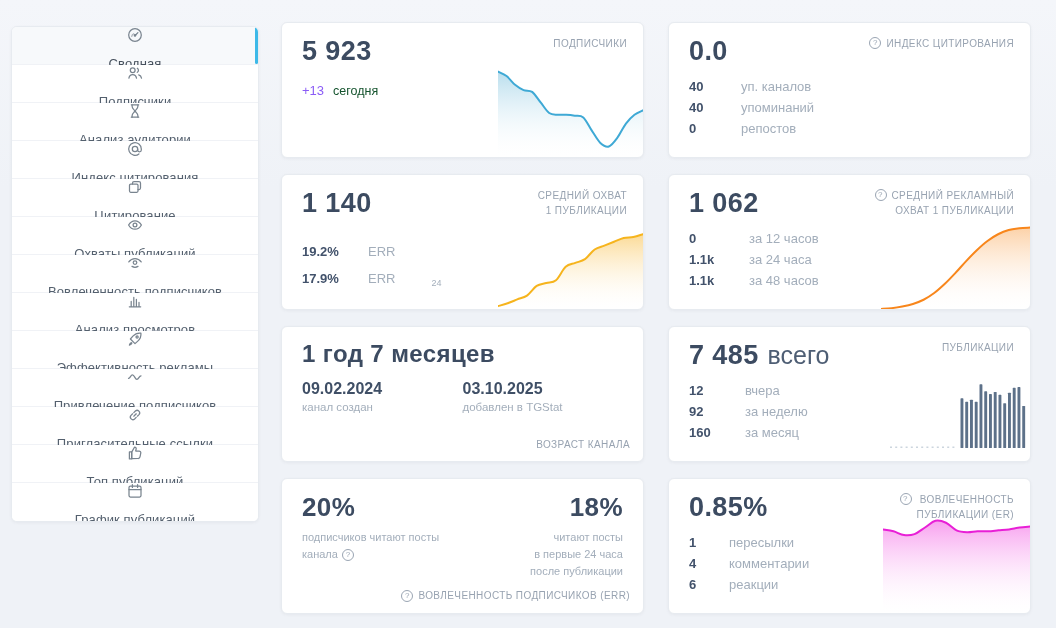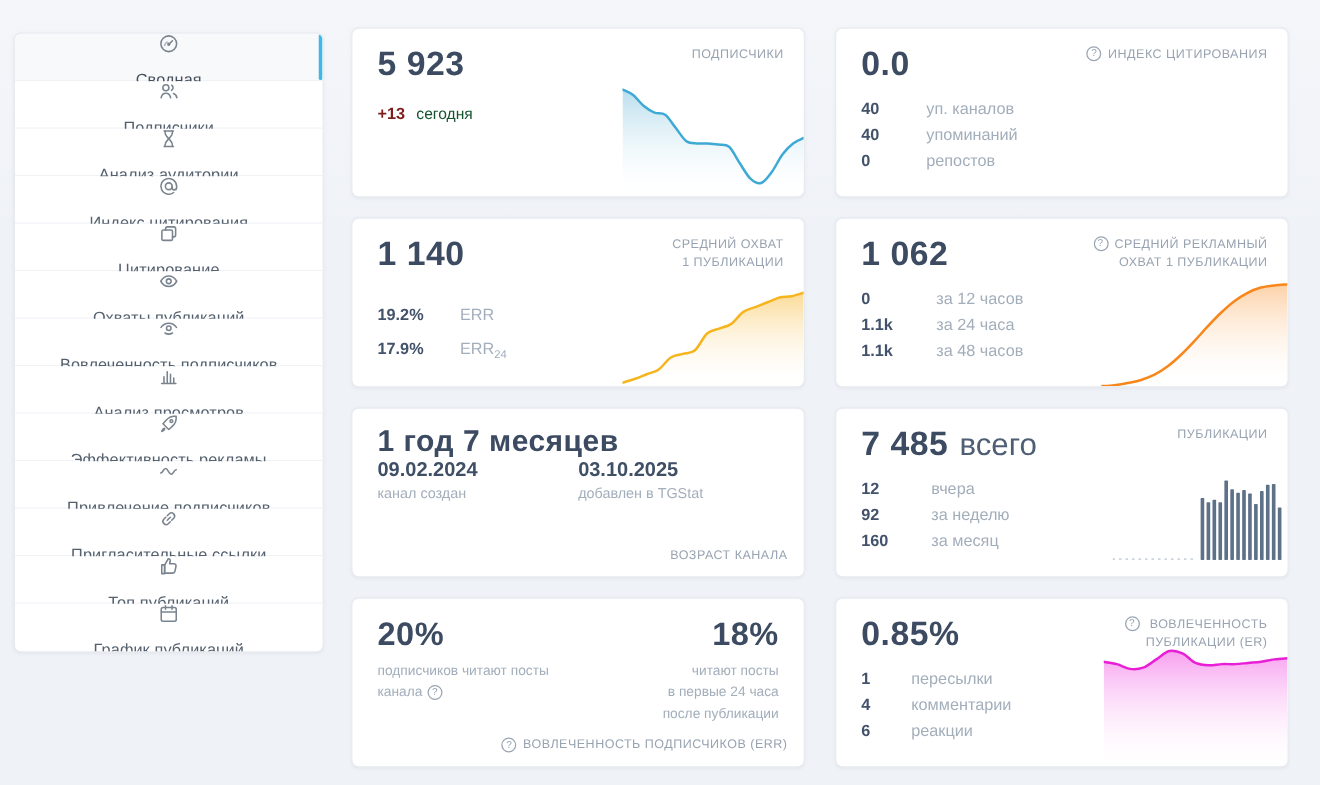--- a/index.html
+++ b/index.html
@@ -43,29 +43,29 @@
     display:flex; gap:5px; justify-content:flex-end; align-items:flex-start;
   }
   .big { font-size:27px; font-weight:700; color:#3c4b61; letter-spacing:.4px; line-height:1.15; }
   .q {
     width:12px; height:12px; border:1px solid #9aa5b3; border-radius:50%;
     font-size:8px; line-height:10px; text-align:center; color:#9aa5b3;
     display:inline-block; flex:none; margin-top:1px; cursor:pointer;
   }
   .q.inline { vertical-align:1px; margin-left:4px; }
   .delta-row { margin-top:16px; font-size:13px; }
-  .delta { color:#7f1d1d; font-weight:700; }
+  .delta { color:#8b5cf6; font-weight:400; }
   .delta-label { color:#14532d; margin-left:9px; font-size:12.5px; }
   .stats { margin-top:9px; }
   .stat-row { display:flex; gap:24px; line-height:21px; font-size:13px; }
   .stat-value { min-width:28px; font-weight:700; color:#42526b; }
   .stat-label { color:#a3aebb; }
-  .stat-label sub { font-size:9px; }
-  
-  .age-cols { display:flex; margin-top:0; }
+  .stat-label sub { font-size:9px;margin-left:36px; }
+  
+  .age-cols { display:flex; margin-top:12px; }
   .age-col { width:50%; }
   .age-date { font-size:16px; font-weight:700; color:#3f4f66; }
   .age-sub { font-size:11.5px; color:#a3aebb; margin-top:3px; }
   .card-footer {
     position:absolute; right:13px; bottom:11px; font-size:10px; color:#98a3b1;
     letter-spacing:.4px; display:flex; gap:5px; align-items:center;
   }
   
   .big-row { display:flex; align-items:baseline; gap:9px; }
   .big-suffix { font-size:25px; font-weight:400; color:#4e5e74; }

